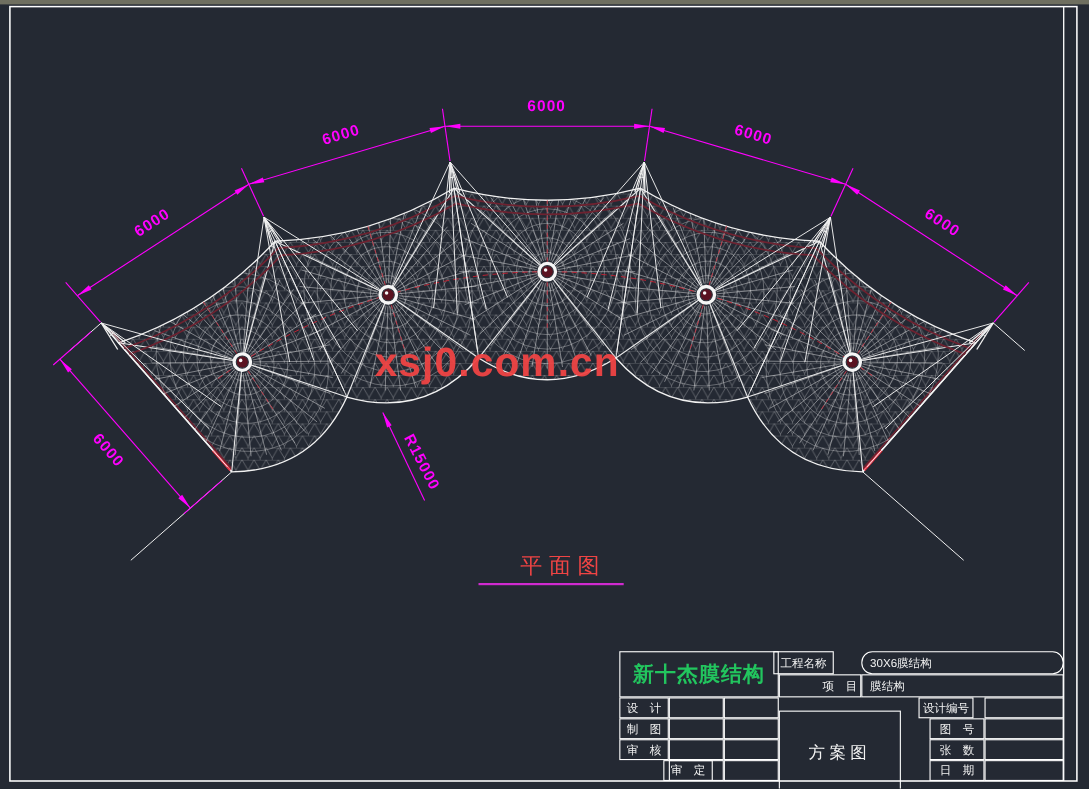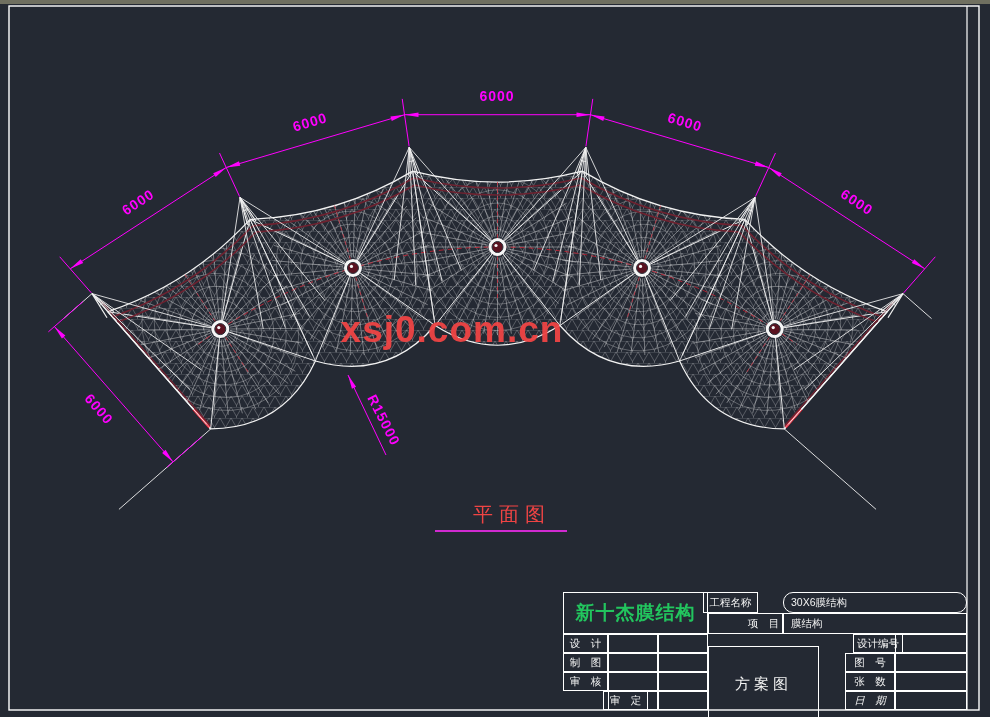--- a/index.html
+++ b/index.html
@@ -434,22 +434,22 @@
     <div class="tb-cell" style="left:95px;top:61px;width:50px;height:19px;"></div>
     <div class="tb-cell tb-label" style="left:0;top:80px;width:45px;height:19px;">审　核</div>
     <div class="tb-cell" style="left:45px;top:80px;width:50px;height:19px;"></div>
     <div class="tb-cell" style="left:95px;top:80px;width:50px;height:19px;"></div>
     <div class="tb-cell tb-label" style="left:0;top:99px;width:45px;height:19px;margin-left:40px;">审　定</div>
     <div class="tb-cell" style="left:45px;top:99px;width:50px;height:19px;"></div>
     <div class="tb-cell" style="left:95px;top:99px;width:50px;height:19px;"></div>
 
     <div class="tb-cell" id="tb-scheme" style="left:145px;top:54px;width:111px;height:76px;">方案图</div>
 
-    <div class="tb-cell tb-label" style="left:290px;top:42px;width:50px;height:19px;">设计编号</div>
+    <div class="tb-cell tb-label" style="left:272px;top:42px;width:50px;height:19px;">设计编号</div>
     <div class="tb-cell" style="left:332px;top:42px;width:72px;height:19px;"></div>
     <div class="tb-cell tb-label" style="left:282px;top:61px;width:50px;height:19px;">图　号</div>
     <div class="tb-cell" style="left:332px;top:61px;width:72px;height:19px;"></div>
     <div class="tb-cell tb-label" style="left:282px;top:80px;width:50px;height:19px;">张　数</div>
     <div class="tb-cell" style="left:332px;top:80px;width:72px;height:19px;"></div>
-    <div class="tb-cell tb-label" style="left:282px;top:99px;width:50px;height:19px;font-style:italic;">日　期</div>
+    <div class="tb-cell tb-label" style="left:282px;top:99px;width:50px;height:19px;">日　期</div>
     <div class="tb-cell" style="left:332px;top:99px;width:72px;height:19px;"></div>
   </div>
 </div>
 
 </body></html>

